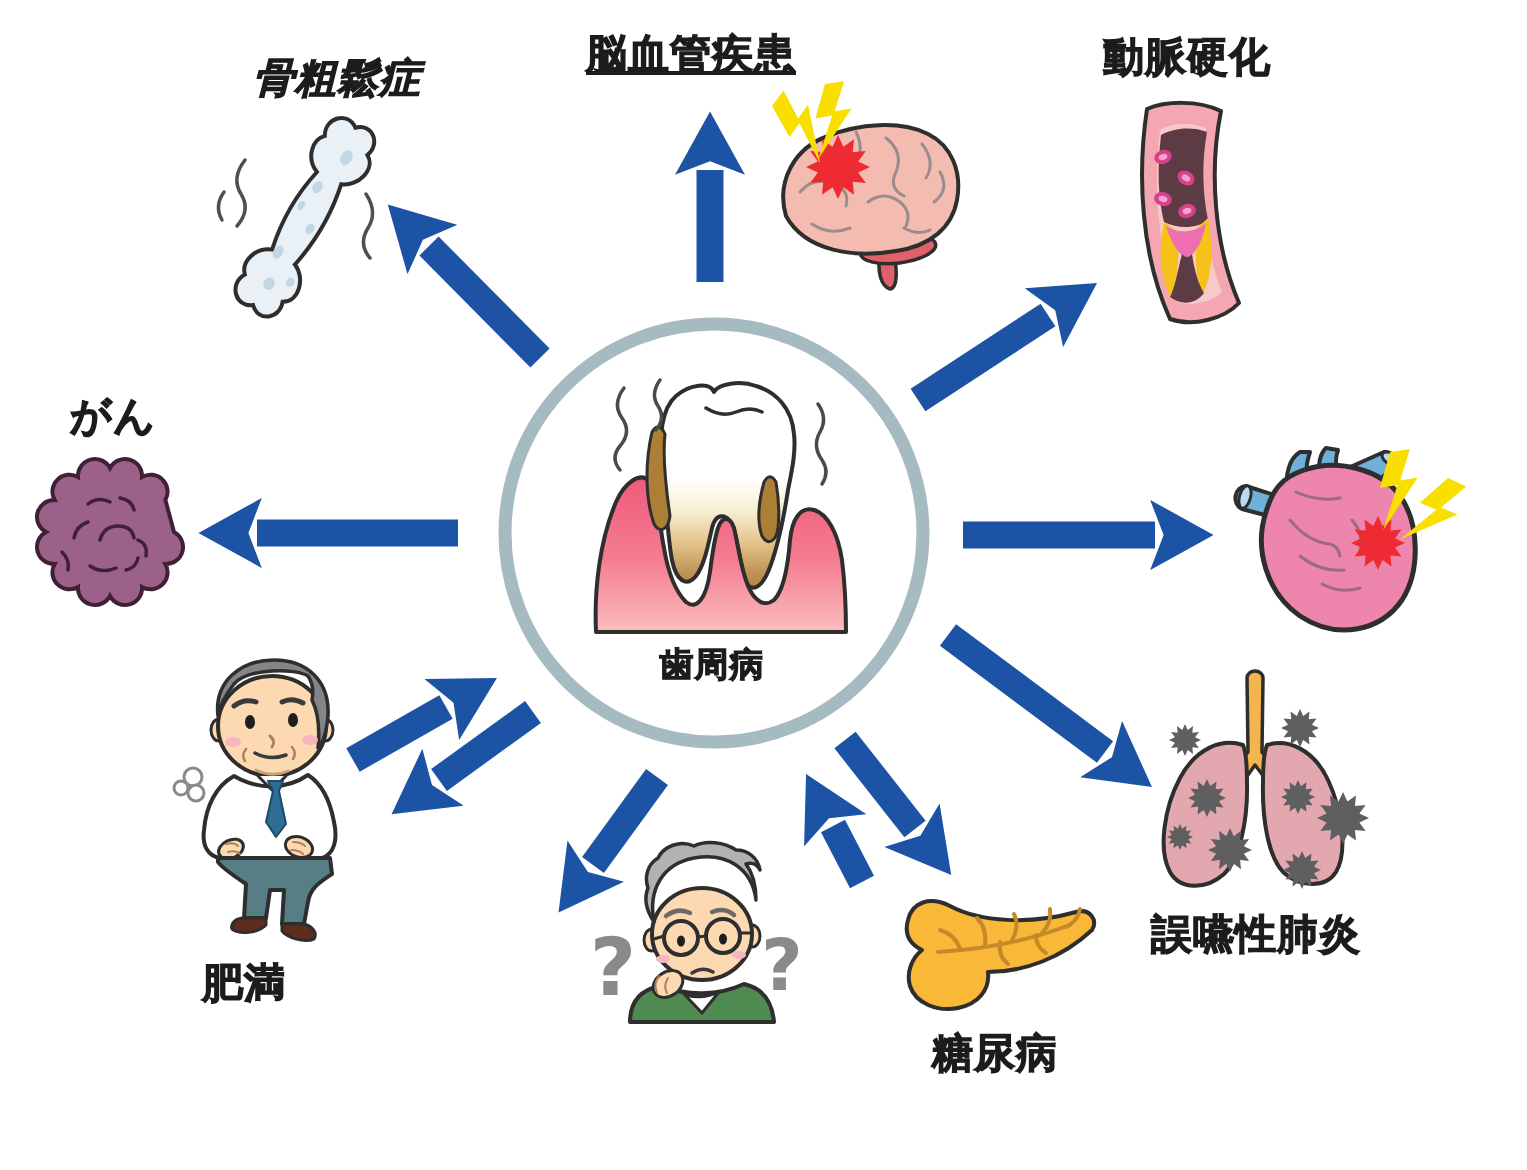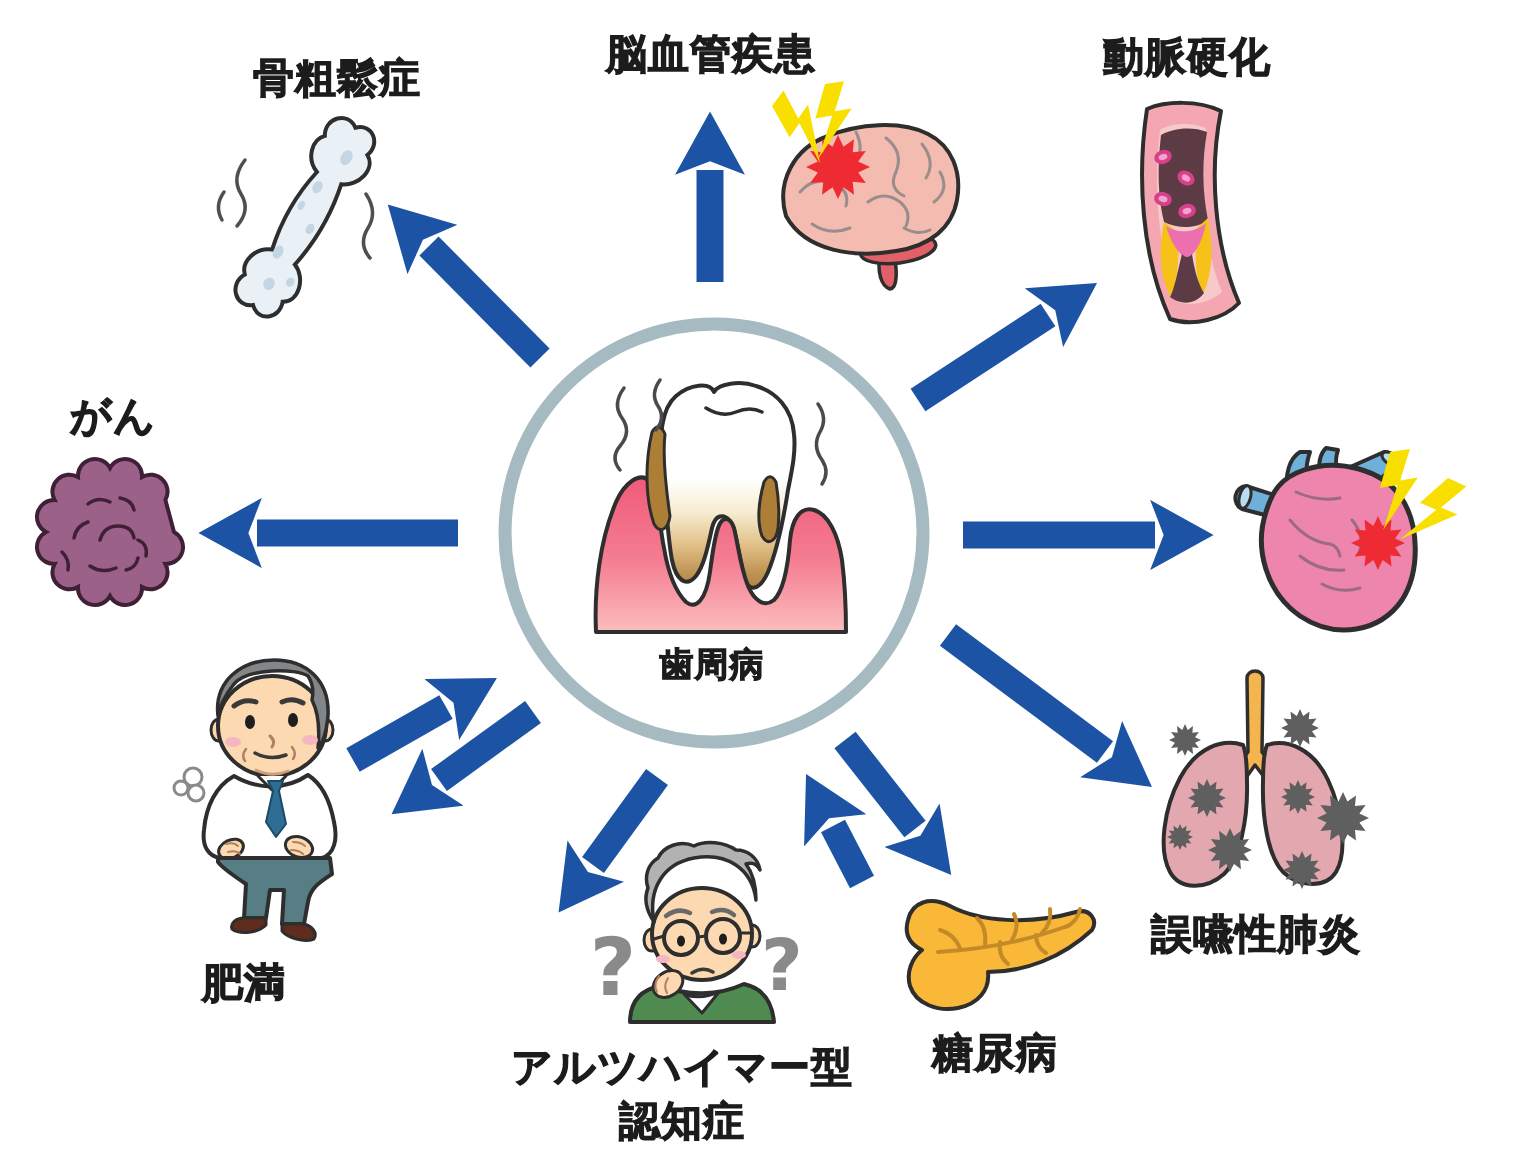--- a/index.html
+++ b/index.html
@@ -273,25 +273,21 @@
     <path d="M 692,973 q 11,-7 21,-1" fill="none" stroke="#3a3a3a" stroke-width="3.5"></path>
     <path d="M 630,1022 C 630,1002 640,990 660,986 C 688,996 718,996 744,984 C 762,988 772,1000 774,1022 Z" fill="#4f8a50" stroke="#2e2e2e" stroke-width="4"></path>
     <path d="M 684,994 L 702,1013 L 719,992 C 706,998 694,998 684,994 Z" fill="#ffffff" stroke="#2e2e2e" stroke-width="3"></path>
     <ellipse cx="668" cy="984" rx="16" ry="12" transform="rotate(-35 668 984)" fill="#fcd9b0" stroke="#2e2e2e" stroke-width="3"></ellipse>
     <path d="M 659,976 q -6,8 -2,16 M 668,978 q -5,8 -1,15" fill="none" stroke="#b08060" stroke-width="2"></path>
     <text x="613" y="995" font-size="80" font-weight="bold" fill="#8a8a8a" text-anchor="middle" font-family="DejaVu Sans, sans-serif">?</text>
     <text x="782" y="990" font-size="72" font-weight="bold" fill="#8a8a8a" text-anchor="middle" font-family="DejaVu Sans, sans-serif">?</text>
   </g>
 </svg>
 
-  <div class="label" style="left:711px;top:27px;">脳血管疾患</div>
+  <div class="label" style="left:691px;top:27px;text-decoration:underline;">脳血管疾患</div>
   <div class="label" style="left:1172px;top:30px;margin-left:15px;">動脈硬化</div>
-  <div class="label" style="left:337px;top:51px;">骨粗鬆症</div>
+  <div class="label" style="left:337px;top:51px;font-style:italic;">骨粗鬆症</div>
   <div class="label" style="left:113px;top:389px;">がん</div>
   <div class="label big" style="left:712px;top:642px;">歯周病</div>
   <div class="label" style="left:244px;top:956px;text-align:right;">肥満</div>
-  <div class="label two-line" style="left:682px;top:1040px;">
-    <div>アルツハイマー型</div>
-    <div>認知症</div>
-  </div>
   <div class="label" style="left:995px;top:1026px;">糖尿病</div>
   <div class="label" style="left:1256px;top:907px;">誤嚥性肺炎</div>
 </div>
 
 </body></html>

